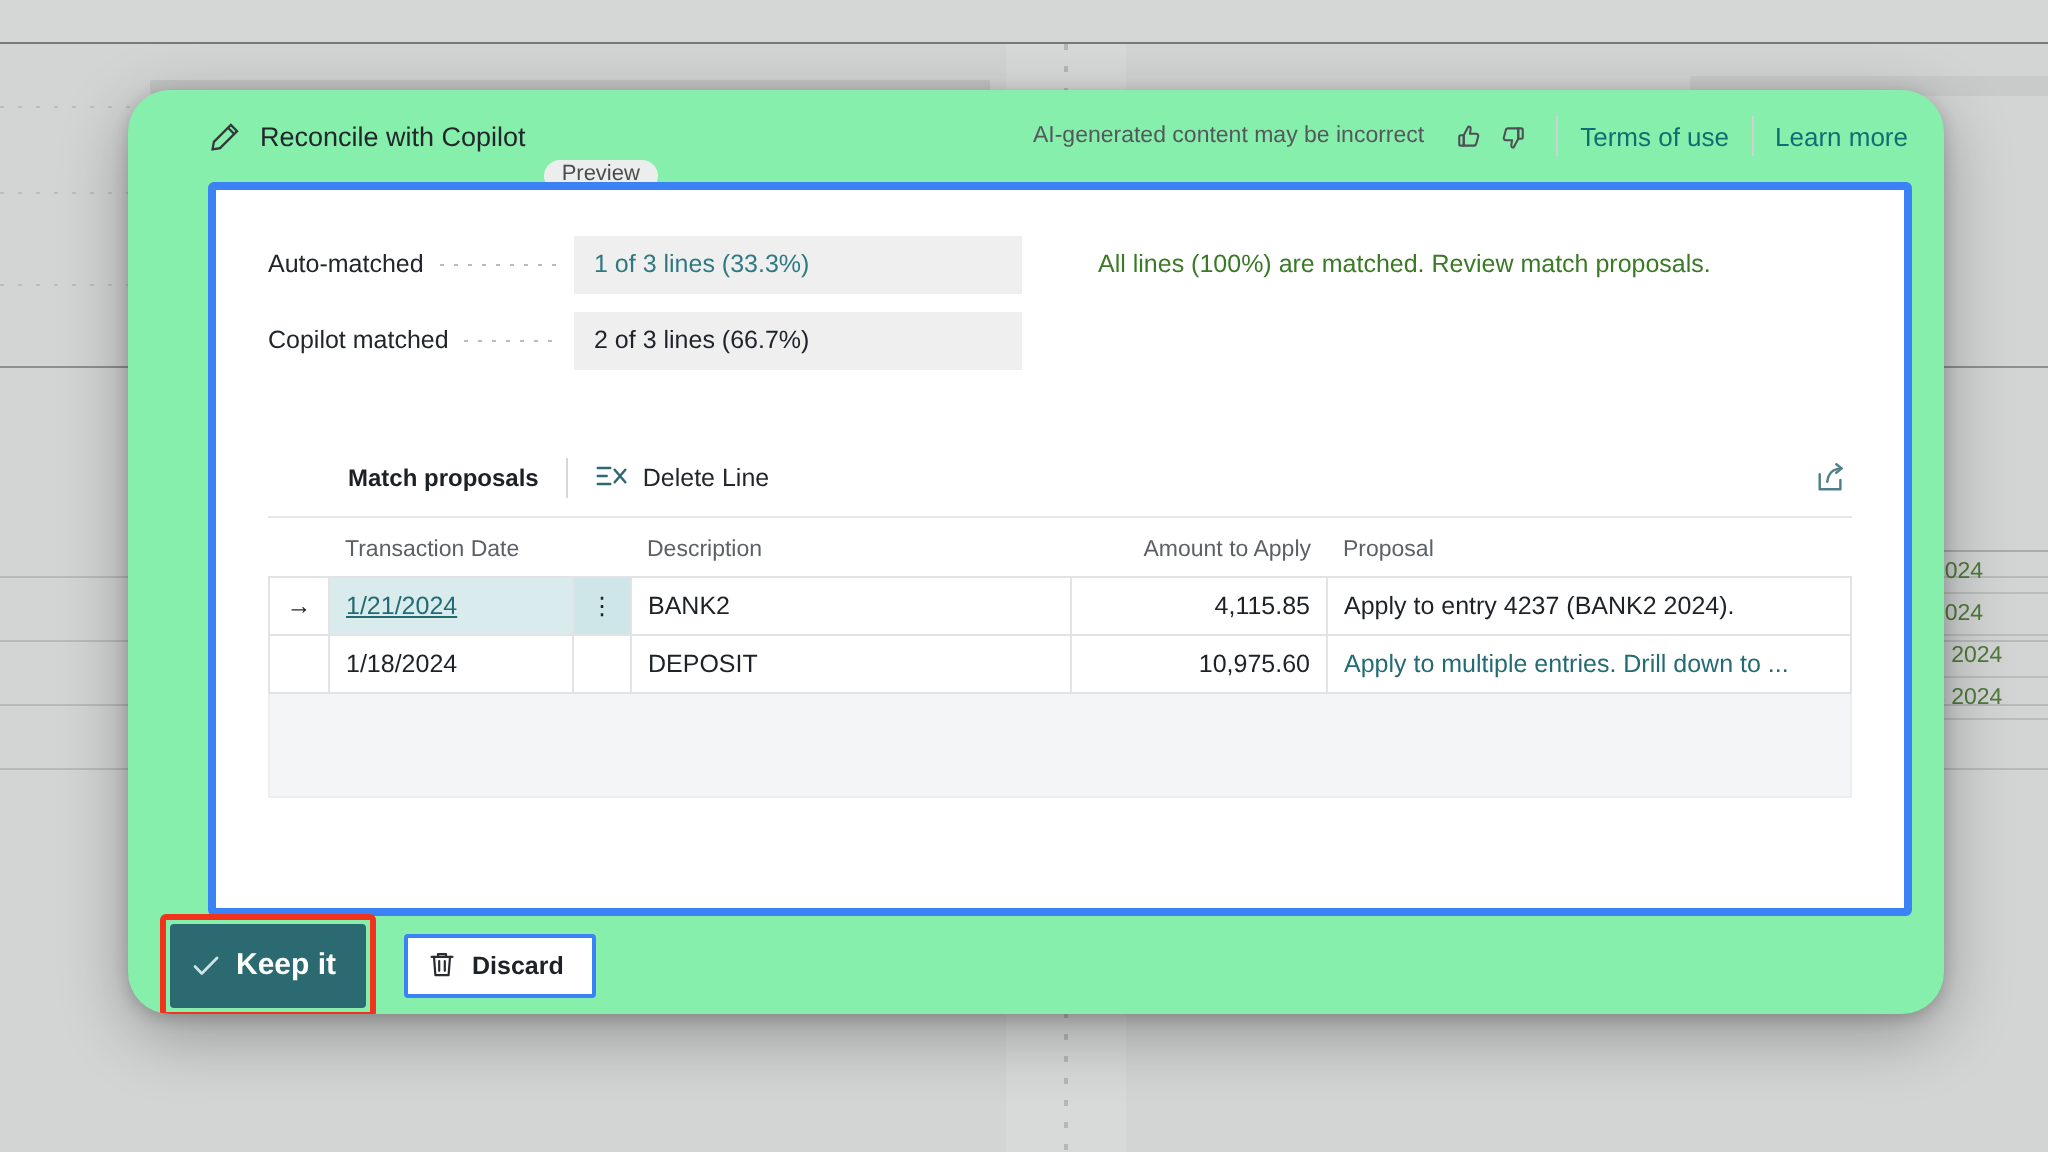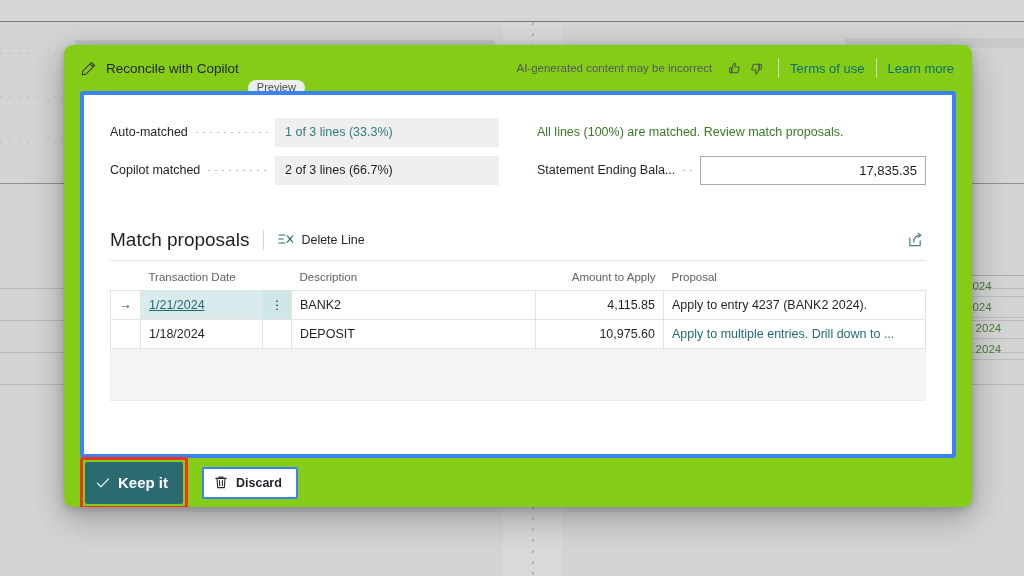--- a/index.html
+++ b/index.html
@@ -72,24 +72,25 @@
     white-space: nowrap;
   }
 
   
   #modal {
     position: absolute;
     left: 64px;
     top: 45px;
     width: 908px;
     height: 462px;
-    background: #84cc16;
-    border-radius: 9px;
+    background: #86efac;
+    border-radius: 21px;
     box-shadow: 0 10px 34px rgba(0,0,0,.30), 0 2px 8px rgba(0,0,0,.18);
     overflow: hidden;
+    padding-left: 24px;
   }
 
   
   .m-head {
     height: 46px;
     display: flex;
     align-items: center;
     padding: 0 18px 0 16px;
   }
   .m-head-left {
@@ -209,23 +210,24 @@
 
   
   .mp-head {
     display: flex;
     align-items: center;
     margin-top: 36px;
     padding-bottom: 9px;
     border-bottom: 1px solid #e6e7e8;
   }
   .mp-title {
-    font-size: 19px;
-    font-weight: normal;
+    font-size: 12px;
+    font-weight: bold;
     color: #1d2125;
+    margin-left: 40px;
   }
   .mp-sep {
     width: 1px; height: 20px;
     background: #d5d7d8;
     margin: 0 14px;
   }
   .mp-action {
     display: flex;
     align-items: center;
     gap: 7px;
@@ -427,25 +429,20 @@
         </div>
         <div class="sum-row">
           <span class="sum-lbl">Copilot matched</span>
           <span class="dotfill"></span>
           <span class="sum-val-box">2 of 3 lines (66.7%)</span>
         </div>
       </div>
 
       <div class="sum-col">
         <div class="banner-ok">All lines (100%) are matched. Review match proposals.</div>
-        <div class="sum-row right">
-          <span class="sum-lbl">Statement Ending Bala...</span>
-          <span class="dotfill"></span>
-          <input class="bal-input" type="text" value="17,835.35" style="">
-        </div>
       </div>
     </div>
 
     <div class="mp-head">
       <span class="mp-title">Match proposals</span>
       <span class="mp-sep"></span>
       <span class="mp-action">
         <span>
           <svg width="16" height="14" viewBox="0 0 18 14" fill="none" stroke="#2d6a70" stroke-width="1.4" stroke-linecap="round">
             <path d="M1 2.5h7M1 7h5M1 11.5h7"></path>

